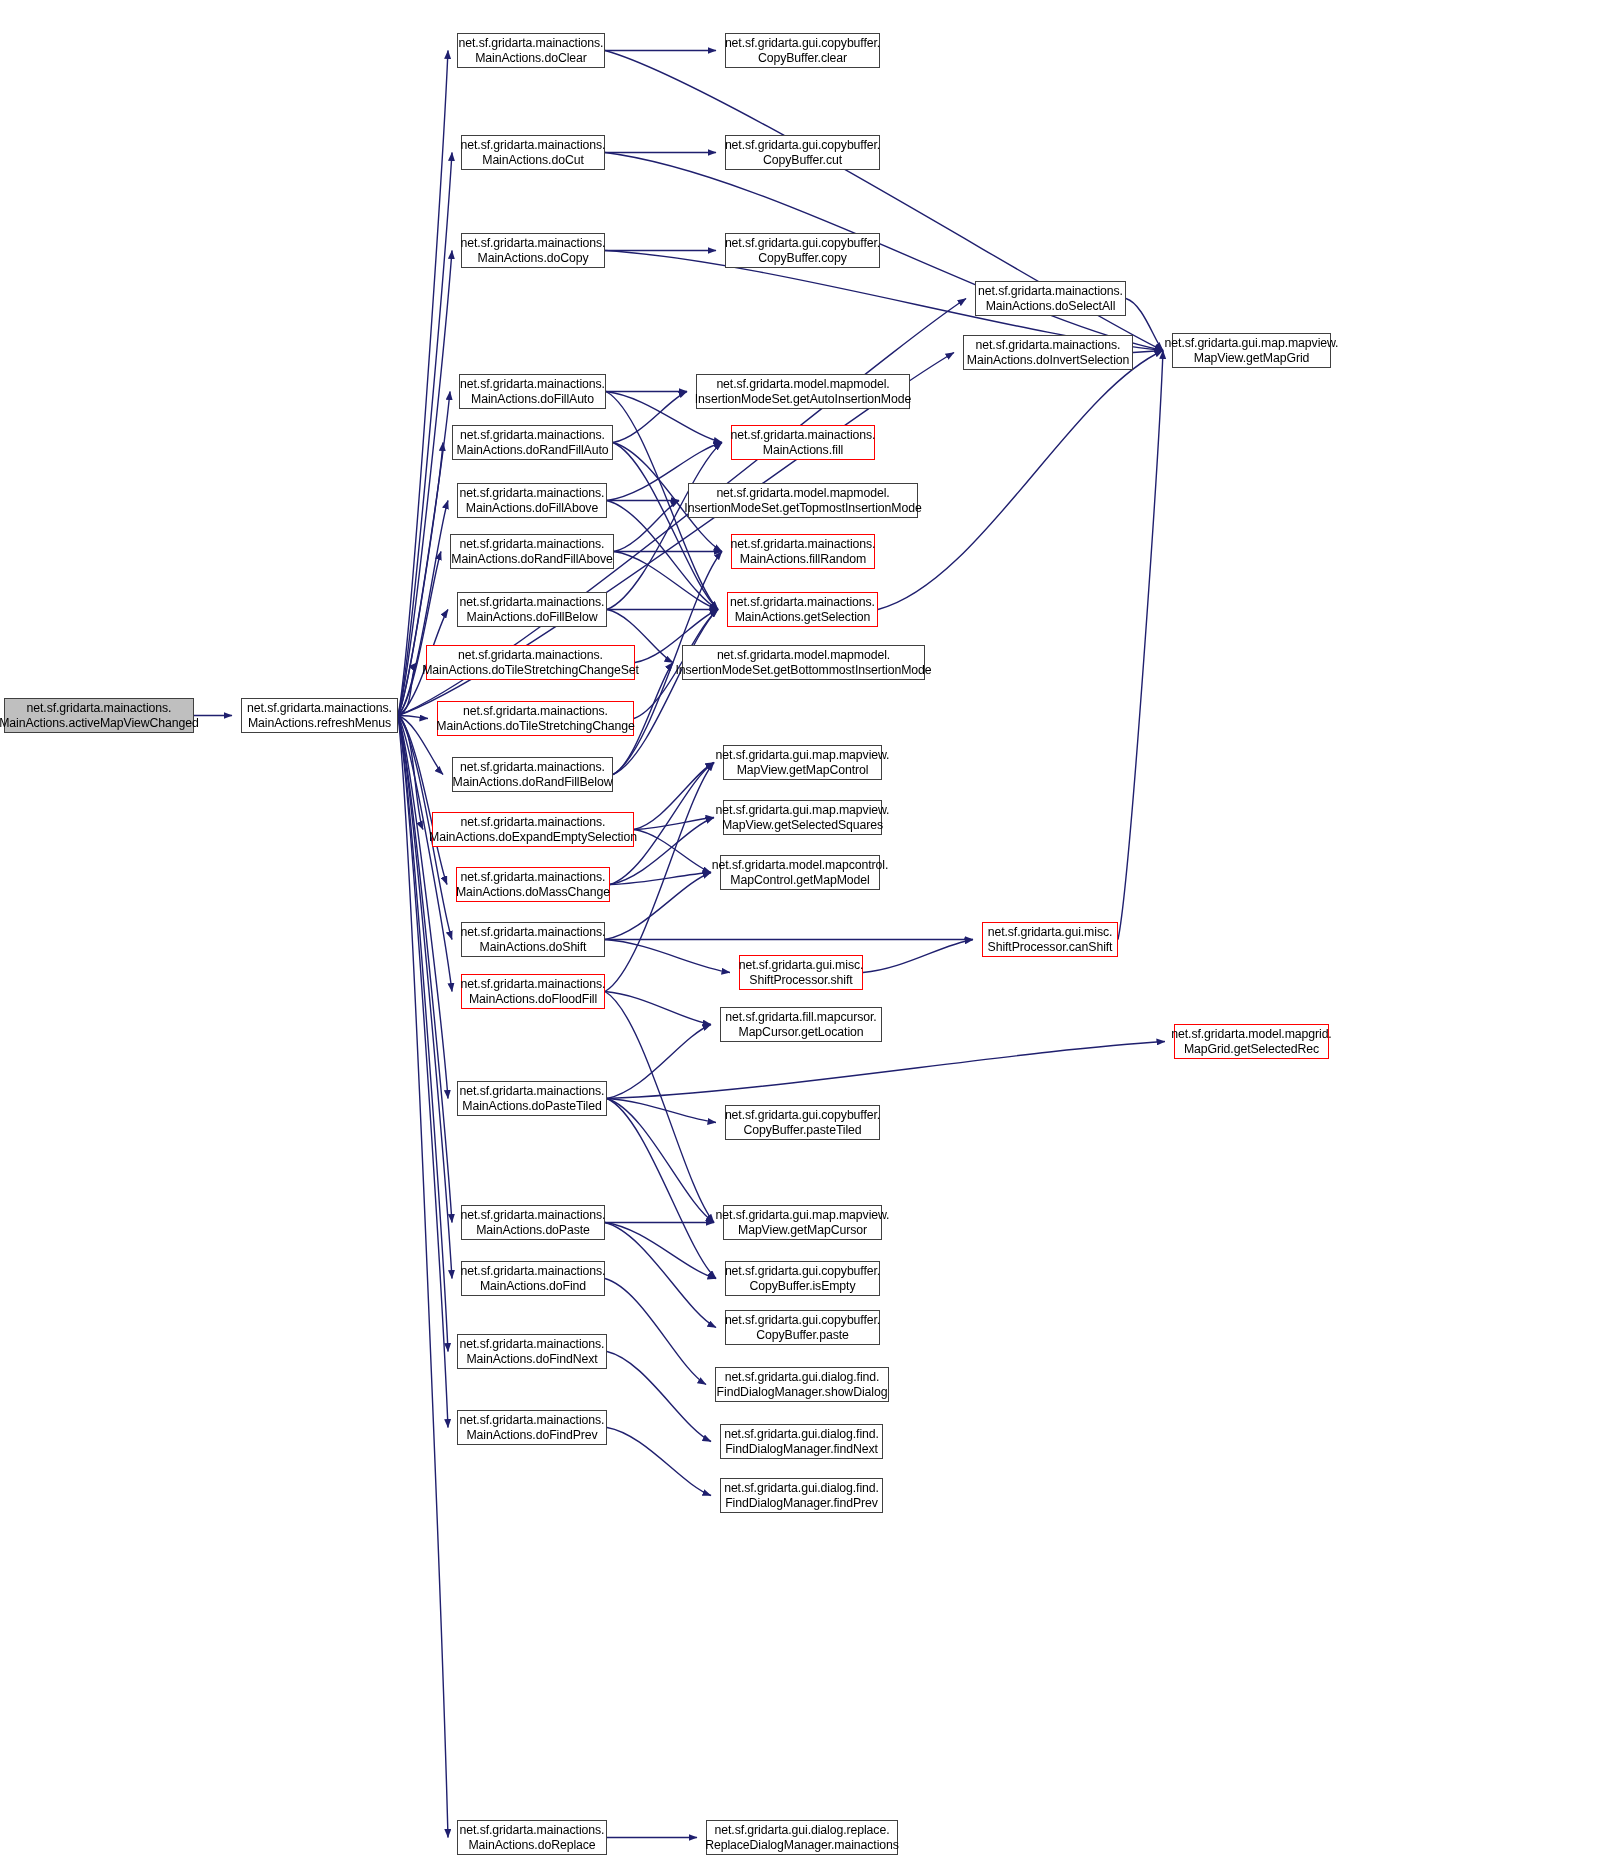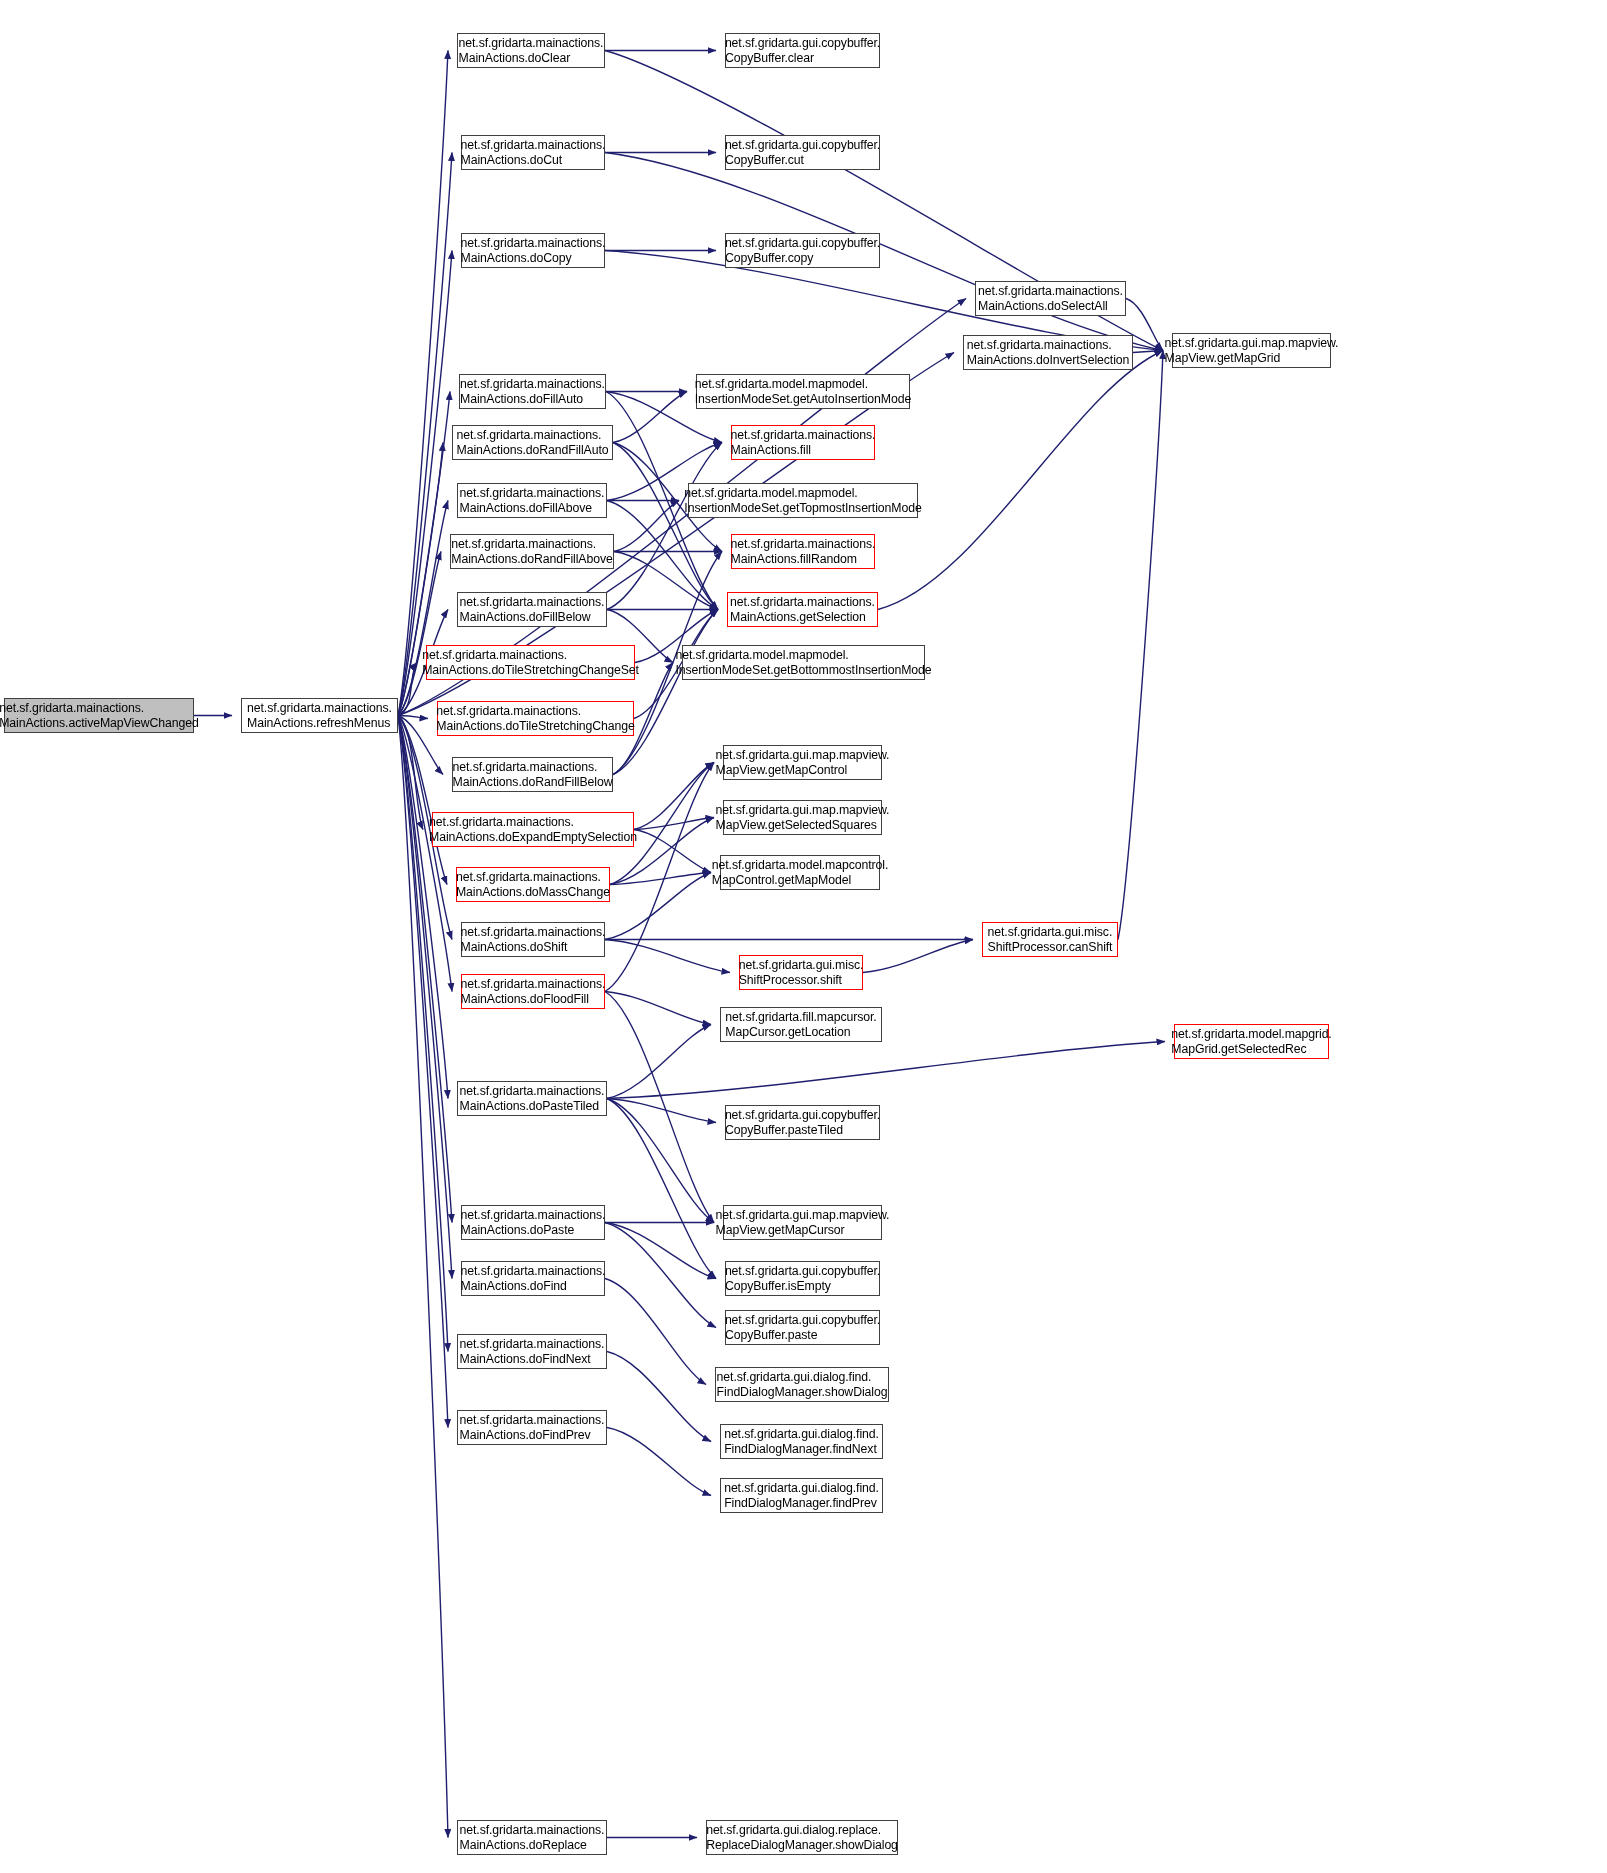--- a/index.html
+++ b/index.html
@@ -24,20 +24,21 @@
     pointer-events: none;
   }
   .node {
     position: absolute;
     box-sizing: border-box;
     background: #ffffff;
     border: 1px solid #404040;
     display: flex;
     align-items: center;
     justify-content: center;
+    text-align: center;
     line-height: 1.18;
     font-size: 12.3px;
     color: #000000;
     letter-spacing: -0.1px;
     white-space: pre-line;
     padding: 0 20px;
     z-index: 5;
   }
   .node.red {
     border: 1px solid #ff0000;
@@ -222,21 +223,21 @@
 CopyBuffer.isEmpty</div>
       <div class="node" style="left: 725px; top: 1310px; width: 155px; height: 35px;">net.sf.gridarta.gui.copybuffer.
 CopyBuffer.paste</div>
       <div class="node" style="left: 715px; top: 1367px; width: 174px; height: 35px;">net.sf.gridarta.gui.dialog.find.
 FindDialogManager.showDialog</div>
       <div class="node" style="left: 720px; top: 1424px; width: 163px; height: 35px;">net.sf.gridarta.gui.dialog.find.
 FindDialogManager.findNext</div>
       <div class="node" style="left: 720px; top: 1478px; width: 163px; height: 35px;">net.sf.gridarta.gui.dialog.find.
 FindDialogManager.findPrev</div>
       <div class="node" style="left: 706px; top: 1820px; width: 192px; height: 35px;">net.sf.gridarta.gui.dialog.replace.
-ReplaceDialogManager.showDialog</div>
+ReplaceDialogManager.mainactions</div>
       <div class="node" style="left: 975px; top: 281px; width: 151px; height: 35px;">net.sf.gridarta.mainactions.
 MainActions.doSelectAll</div>
       <div class="node" style="left: 963px; top: 335px; width: 170px; height: 35px;">net.sf.gridarta.mainactions.
 MainActions.doInvertSelection</div>
       <div class="node red" style="left: 982px; top: 922px; width: 136px; height: 35px;">net.sf.gridarta.gui.misc.
 ShiftProcessor.canShift</div>
       <div class="node" style="left: 1172px; top: 333px; width: 159px; height: 35px;">net.sf.gridarta.gui.map.mapview.
 MapView.getMapGrid</div>
       <div class="node red" style="left: 1174px; top: 1024px; width: 155px; height: 35px;">net.sf.gridarta.model.mapgrid.
 MapGrid.getSelectedRec</div>

